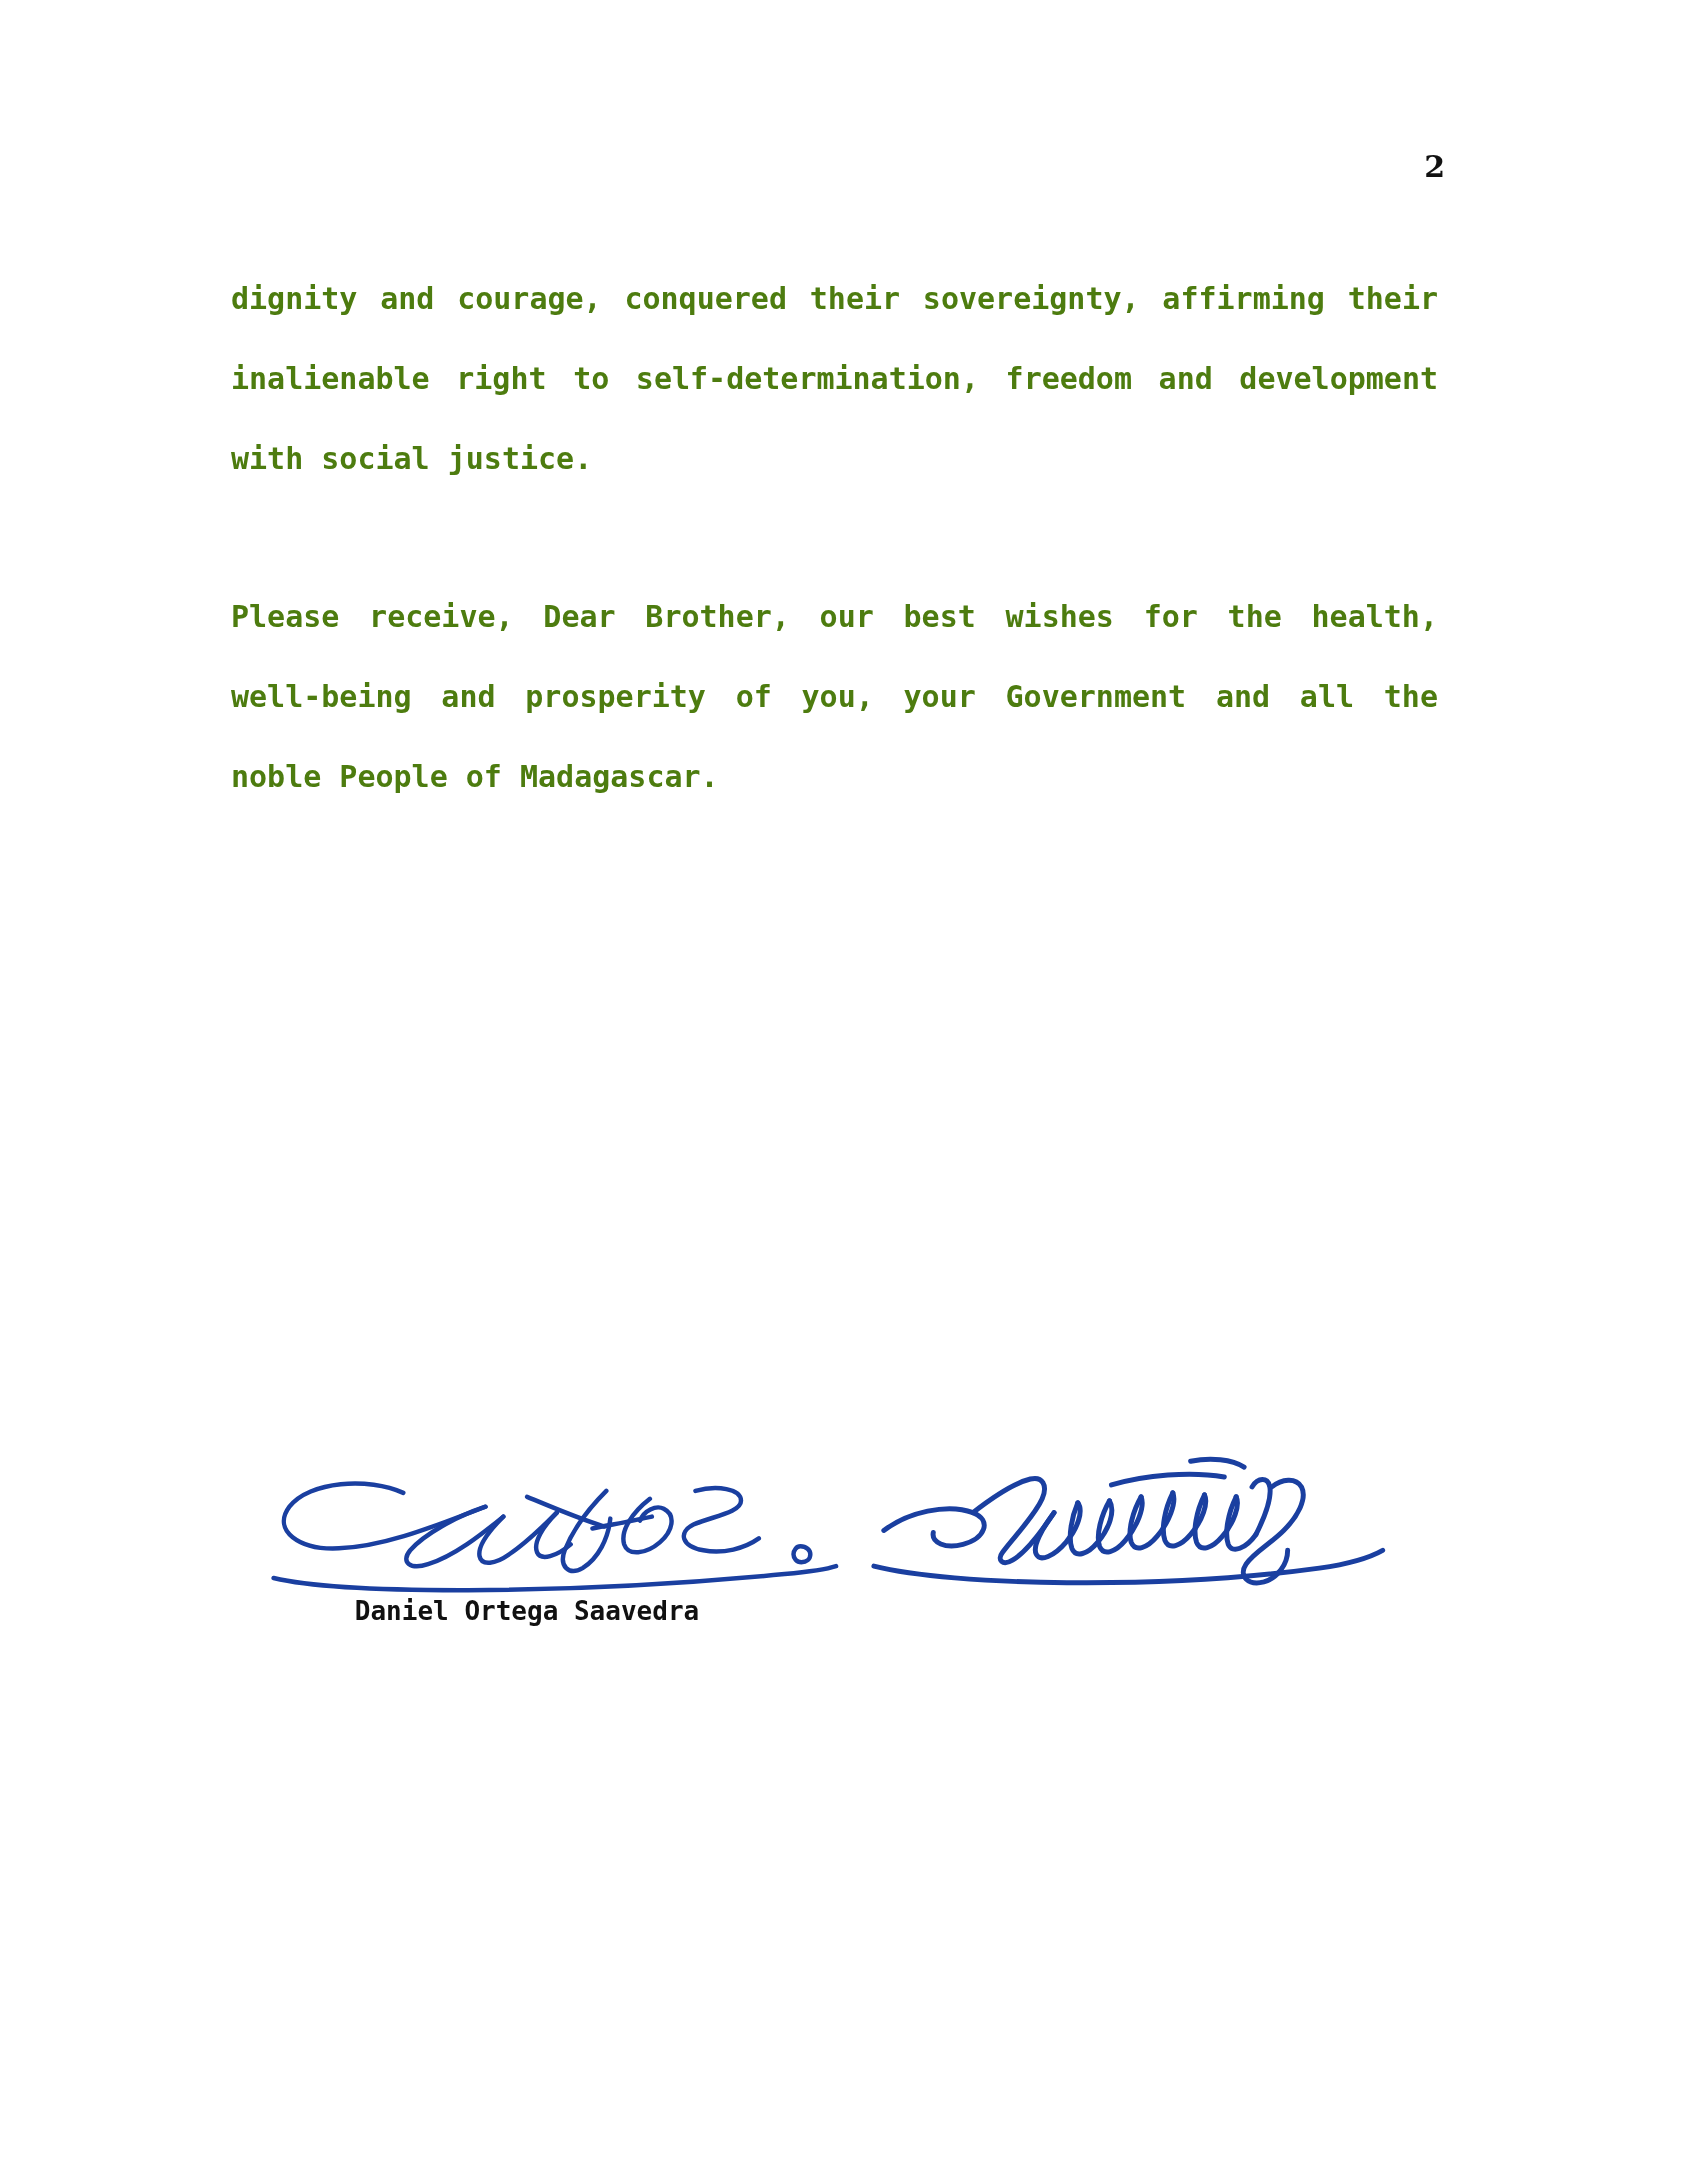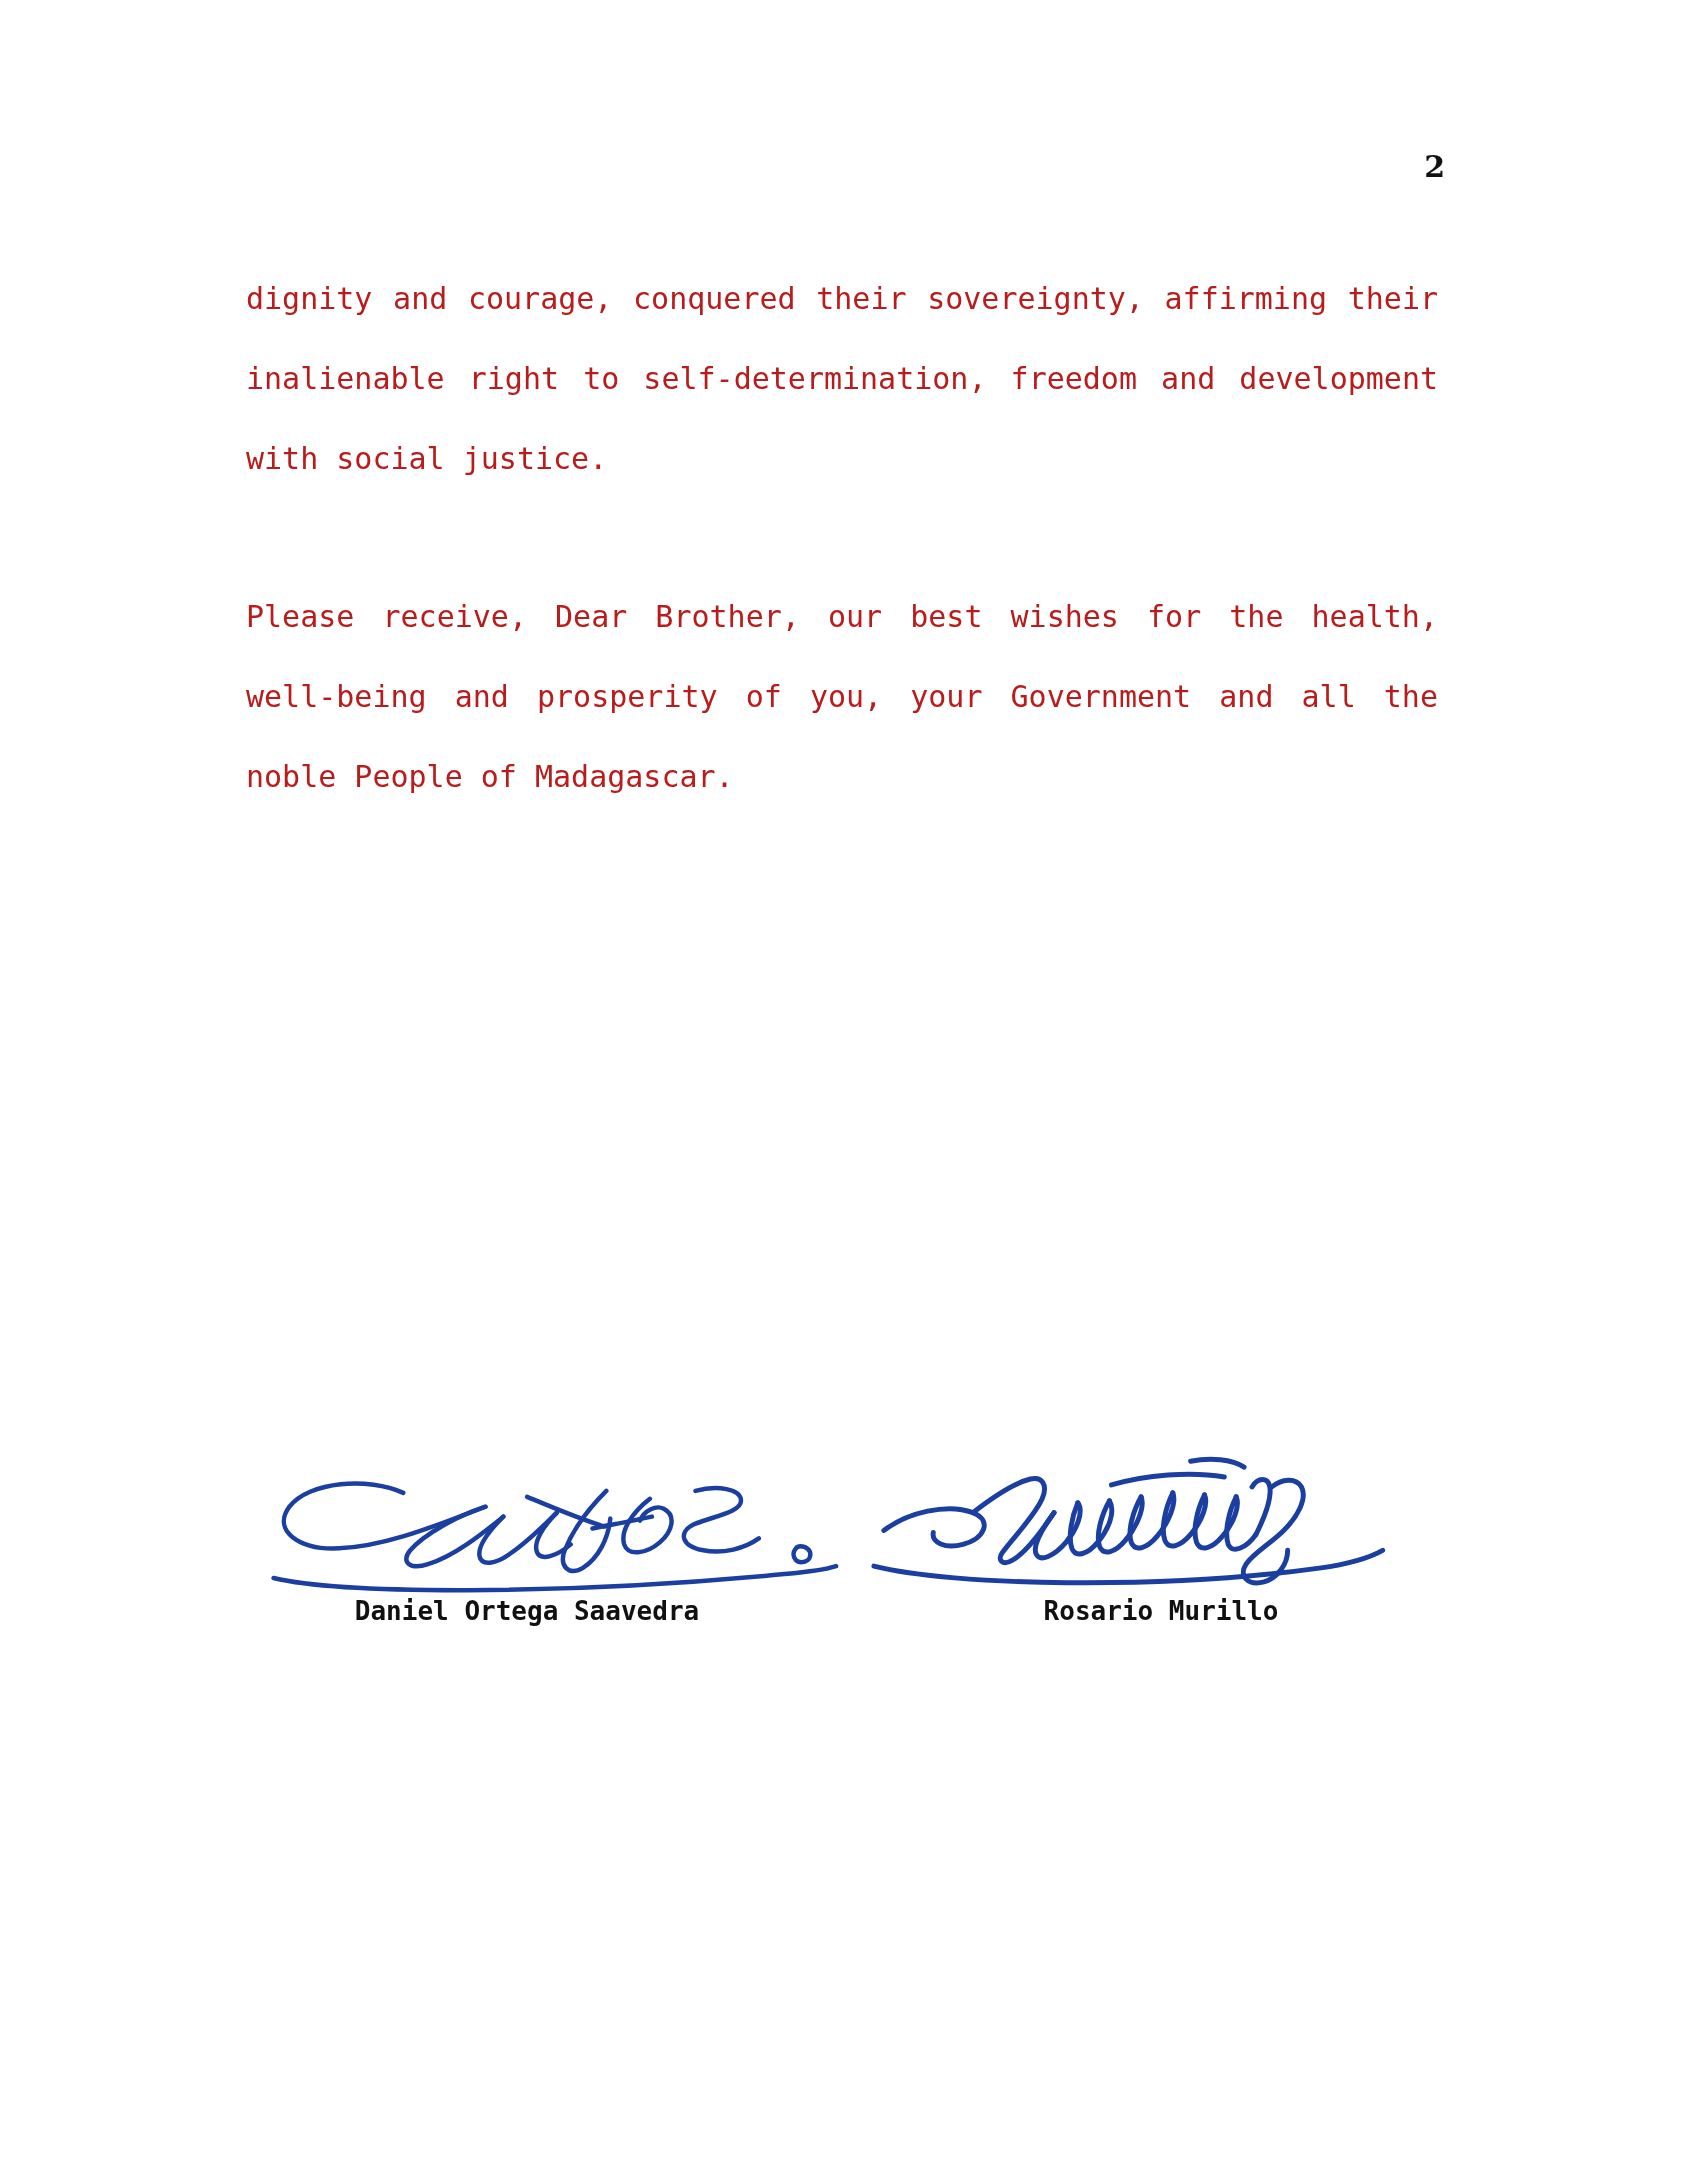--- a/index.html
+++ b/index.html
@@ -35,28 +35,28 @@
     color: #111;
   }
   .body-block {
     position: absolute;
     left: 230px;
     top: 259px;
     width: 1208px;
   }
   .para {
     font-family: "DejaVu Sans Mono", monospace;
-    font-weight: normal;
+    font-weight: bold;
     font-size: 30px;
     line-height: 80px;
     text-align: justify;
     text-justify: inter-word;
-    color: #b91c1c;
+    color: #4d7c0f;
     letter-spacing: 0px;
-    margin: 0 0 78px 16px;
+    margin: 0 0 78px 1px;
     white-space: pre-wrap;
   }
   .para:last-child { margin-bottom: 0; }
   
 
   .signatures {
     position: absolute;
     left: 230px;
     top: 1455px;
     width: 1218px;
@@ -133,18 +133,17 @@
           <path d="M312 38 C304 54, 300 74, 304 86 C308 96, 320 92, 330 80 C342 66, 348 48, 344 40"></path>
           <path d="M344 40 C336 56, 332 76, 336 88 C340 98, 352 94, 362 82 C374 68, 380 50, 376 42"></path>
           <path d="M250 30 C284 20, 330 16, 364 22"></path>
           <path d="M376 42 C368 58, 364 78, 368 90 C372 100, 386 94, 396 80"></path>
           <path d="M396 80 C404 64, 412 44, 410 32 C408 22, 398 22, 392 32"></path>
           <path d="M330 6 C350 2, 372 4, 384 12"></path>
           <path d="M412 32 C422 24, 436 22, 442 32 C448 44, 438 62, 424 76 C410 90, 394 98, 386 110 C378 122, 388 132, 404 128 C418 124, 428 110, 428 96"></path>
           <path d="M10 112 C90 132, 300 136, 460 114 C488 110, 510 104, 524 96"></path>
         </g>
       </svg>
-      <div class="sig-name">Rosario Murillo</div>
     </div>
 
   </div>
 </div>
 
 
 </body></html>

